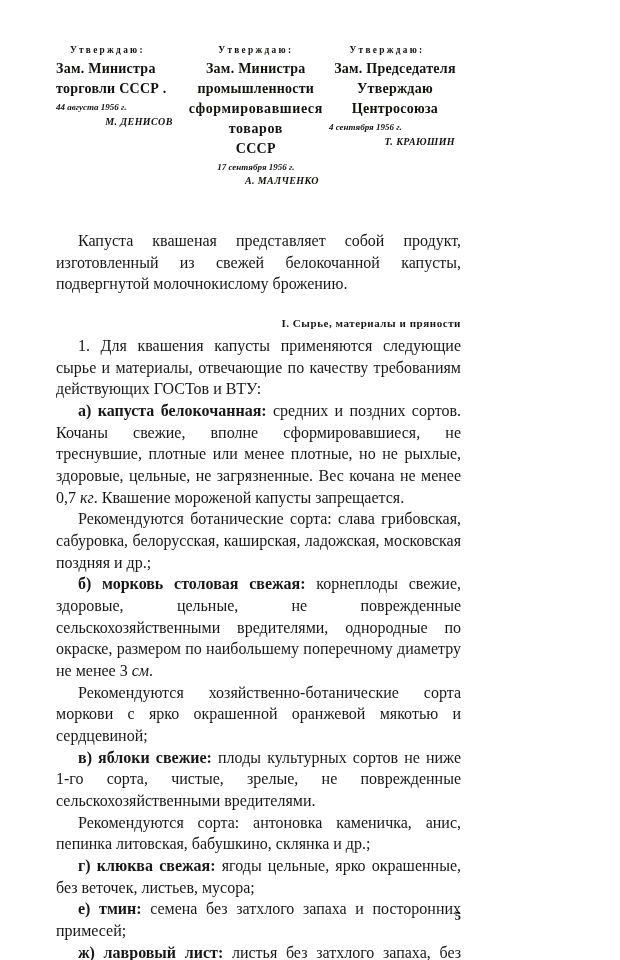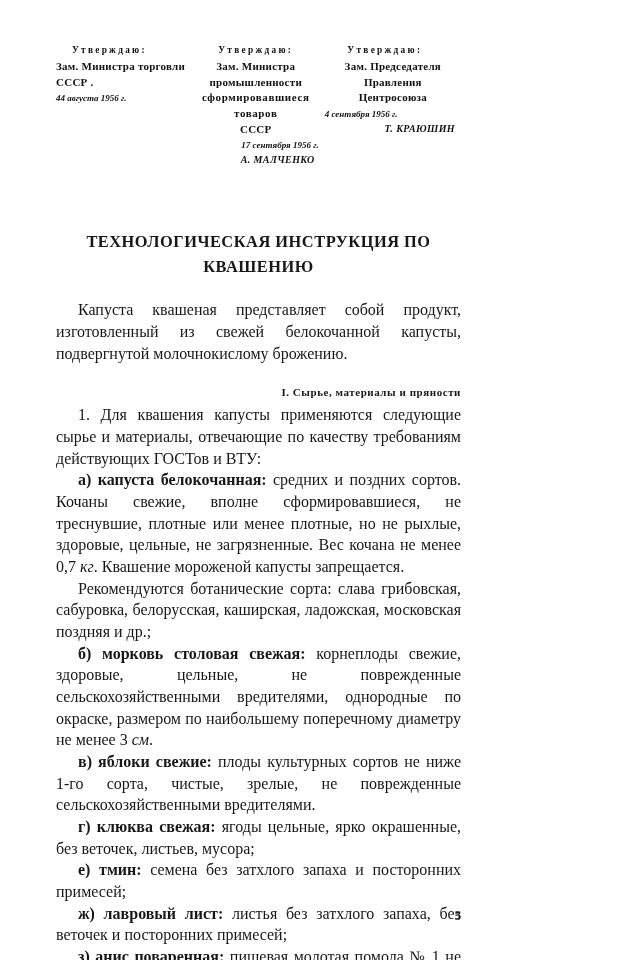--- a/index.html
+++ b/index.html
@@ -47,35 +47,35 @@
     font-size: 9.3px;
     display: block;
     margin-bottom: 2px;
   }
   .col-left .approve-word  { text-align: center; padding-right: 26px; }
   .col-mid  .approve-word  { text-align: center; }
   .col-right .approve-word { text-align: center; padding-right: 16px; }
 
   .office {
     font-weight: bold;
-    font-size: 11px;
+    font-size: 14px;
     letter-spacing: 0.25px;
     display: block;
   }
   .col-mid .office, .col-right .office { text-align: center; }
   .office.wide { letter-spacing: 0.6px; }
 
   .appr-date {
     display: block;
     font-style: italic;
     font-weight: bold;
     font-size: 9px;
     margin-top: 2px;
   }
-  .col-mid .appr-date { text-align: right; }
+  .col-mid .appr-date { text-align: center; }
   .appr-name {
     display: block;
     font-style: italic;
     font-weight: bold;
     font-size: 10px;
     letter-spacing: 0.4px;
     text-align: right;
     margin-top: 1px;
   }
   .col-left  .appr-name { padding-right: 12px; }
@@ -128,63 +128,65 @@
 <body>
 
 <div class="page">
 
   <div class="approvals">
 
     <div class="approval-col col-left">
       <span class="approve-word">Утверждаю:</span>
       <span class="office">Зам. Министра торговли СССР .</span>
       <span class="appr-date">44 августа 1956 г.</span>
+      <span class="appr-name">М. ДЕНИСОВ</span>
     </div>
 
     <div class="approval-col col-mid">
       <span class="approve-word">Утверждаю:</span>
       <span class="office">Зам.  Министра</span>
       <span class="office">промышленности</span>
       <span class="office wide">сформировавшиеся товаров</span>
       <span class="office">СССР</span>
       <span class="appr-date">17 сентября 1956 г.</span>
       <span class="appr-name">А. МАЛЧЕНКО</span>
     </div>
 
     <div class="approval-col col-right">
       <span class="approve-word">Утверждаю:</span>
-      <span class="office">Зам.  Председателя  Правления</span>
+      <span class="office">Зам.  Председателя  Утверждаю</span>
       <span class="office">Центросоюза</span>
       <span class="appr-date">4 сентября 1956 г.</span>
       <span class="appr-name">Т. КРАЮШИН</span>
     </div>
   </div>
 
   <h1 class="doc-title">
-    <span class="t-line">ТЕХНОЛОГИЧЕСКАЯ ИНСТРУКЦИЯ ПО КВАШЕНИЮ</span>
   </h1>
 
   <p class="intro">Капуста квашеная представляет собой продукт, изготовленный из свежей белокочанной капусты, подвергнутой молочнокислому брожению.</p>
 
   <h2 class="section-heading">I. Сырье, материалы и пряности</h2>
 
   <p class="para">1. Для квашения капусты применяются следующие сырье и материалы, отвечающие по качеству требованиям действующих ГОСТов и ВТУ:</p>
 
   <p class="para">
     <b>а) капуста белокочанная:</b><span> средних и поздних сортов. Кочаны свежие, вполне сформировавшиеся, не треснувшие, плотные или менее плотные, но не рыхлые, здоровые, цельные, не загрязненные. Вес кочана не менее 0,7 </span><i>кг</i><span>. Квашение мороженой капусты запрещается.</span>
   </p>
   <p class="para">Рекомендуются ботанические сорта: слава грибовская, сабуровка, белорусская, каширская, ладожская, московская поздняя и др.;</p>
 
   <p class="para">
     <b>б) морковь столовая свежая:</b><span> корнеплоды свежие, здоровые, цельные, не поврежденные сельскохозяйственными вредителями, однородные по окраске, размером по наибольшему поперечному диаметру не менее 3 </span><i>см</i><span>.</span>
   </p>
+  <p class="para">Рекомендуются хозяйственно-ботанические сорта моркови с ярко окрашенной оранжевой мякотью и сердцевиной;</p>
 
   <p class="para">
     <b>в) яблоки свежие:</b><span> плоды культурных сортов не ниже 1-го сорта, чистые, зрелые, не поврежденные сельскохозяйственными вредителями.</span>
   </p>
+  <p class="para">Рекомендуются сорта: антоновка каменичка, анис, пепинка литовская, бабушкино, склянка и др.;</p>
 
   <p class="para">
     <b>г) клюква свежая:</b><span> ягоды цельные, ярко окрашенные, без веточек, листьев, мусора;</span>
   </p>
 
 
   <p class="para">
     <b>е) тмин:</b><span> семена без затхлого запаха и посторонних примесей;</span>
   </p>
 

